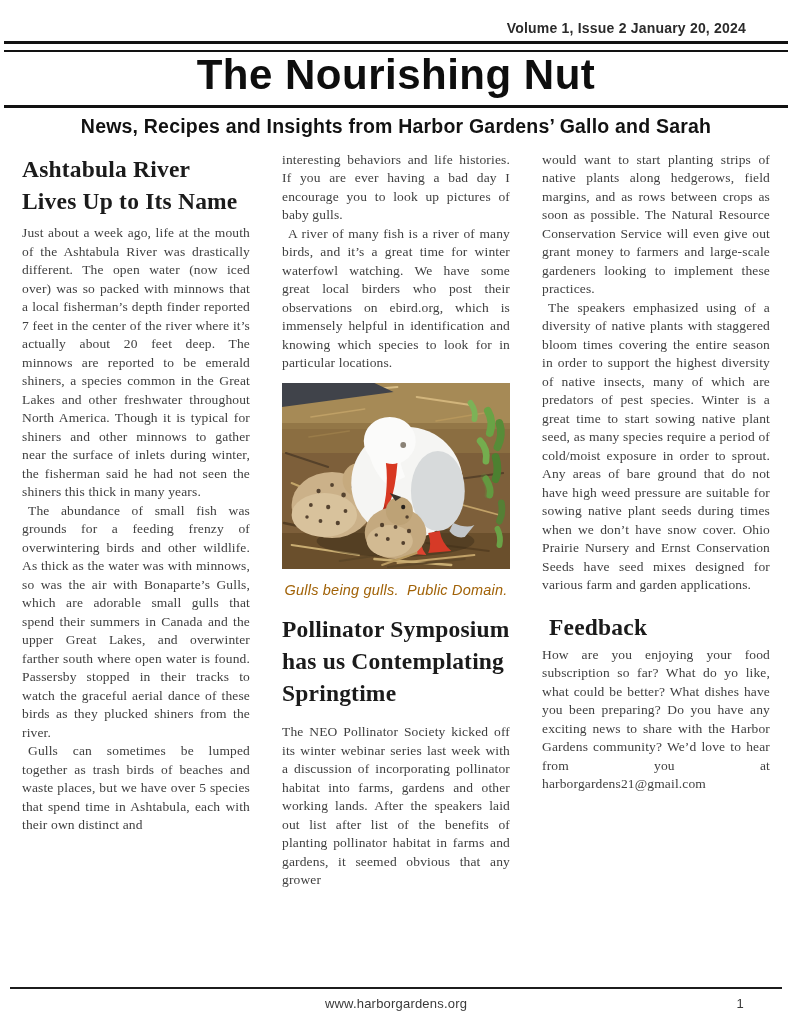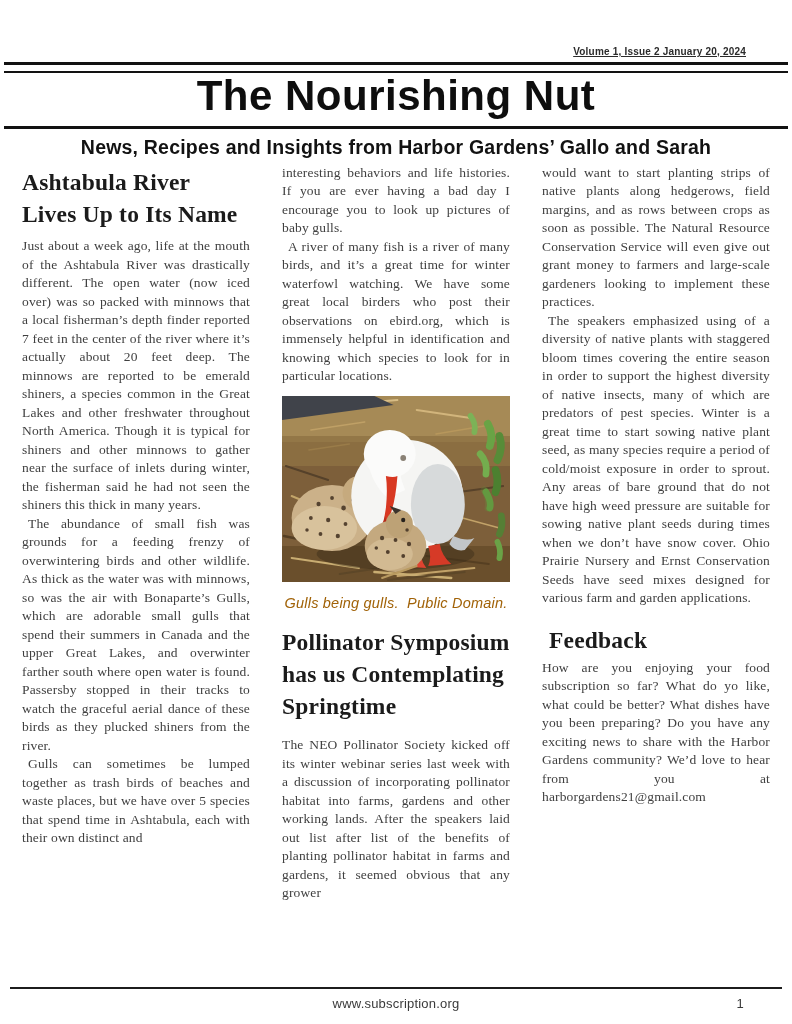--- a/index.html
+++ b/index.html
@@ -8,46 +8,45 @@
     position: relative;
     width: 792px;
     height: 1024px;
     margin: 0 auto;
     background: #ffffff;
     font-family: "Liberation Sans", sans-serif;
     overflow: hidden;
   }
   
   .issue-line {
-    margin: 46px 46px 5px 0;
+    margin: 20px 46px 5px 0;
     text-align: right;
-    font-size: 10px;
+    font-size: 14px;
     letter-spacing: 0.2px;
     color: #2b2b2b;
     font-weight: 600;
-    text-decoration: underline;
   }
   .rule-thick { height: 3px; background: #121212; margin: 0 4px; }
   .rule-thin  { height: 1.5px; background: #121212; margin: 6px 4px 0 4px; }
   .masthead {
     text-align: center;
     font-size: 42px;
     font-weight: 700;
     letter-spacing: 0.5px;
     color: #0e0e0e;
     line-height: 1.1;
   }
   .rule-mid { height: 3px; background: #121212; margin: 7px 4px 7px 4px; }
   .deck {
     text-align: center;
     font-size: 19.5px;
     font-weight: 700;
     letter-spacing: 0.2px;
     color: #121212;
-    margin-bottom: 5px;
+    margin-bottom: 13px;
   }
   
   .columns {
     display: flex;
     gap: 32px;
     padding: 0 22px;
     height: 800px;
     overflow: hidden;
   }
   .col { flex: 1 1 0; min-width: 0; }
@@ -246,18 +245,18 @@
       <div class="bodytext">
         <p>How are you enjoying your food subscription so far? What do yo like, what could be better? What dishes have you been preparing? Do you have any exciting news to share with the Harbor Gardens community? We’d love to hear from you at harborgardens21@gmail.com</p>
       </div>
     </section>
 
   </main>
 
   <footer class="footer">
     <div class="footer-rule"></div>
     <div class="footer-row">
-      <span>www.subscription.org</span>
+      <span>www.harborgardens.org</span>
       <span class="page-number">1</span>
     </div>
   </footer>
 
 </div>
 
 </body></html>

